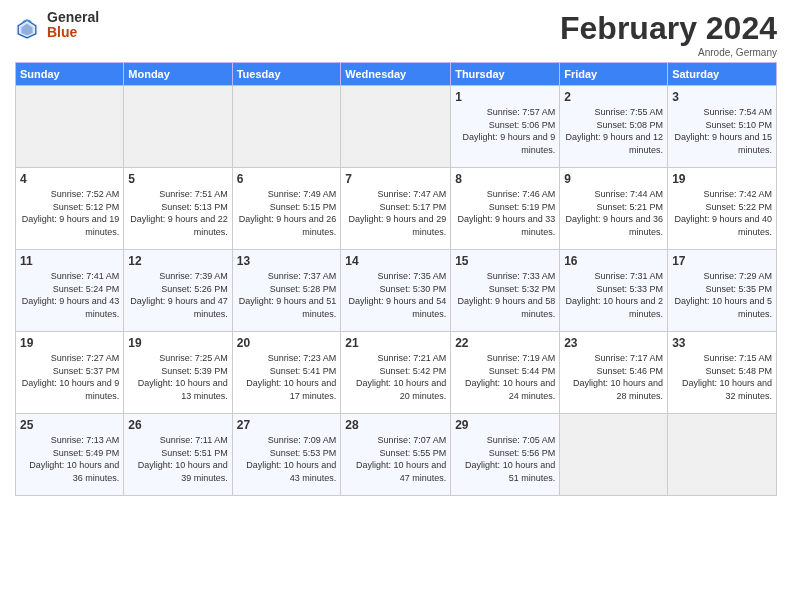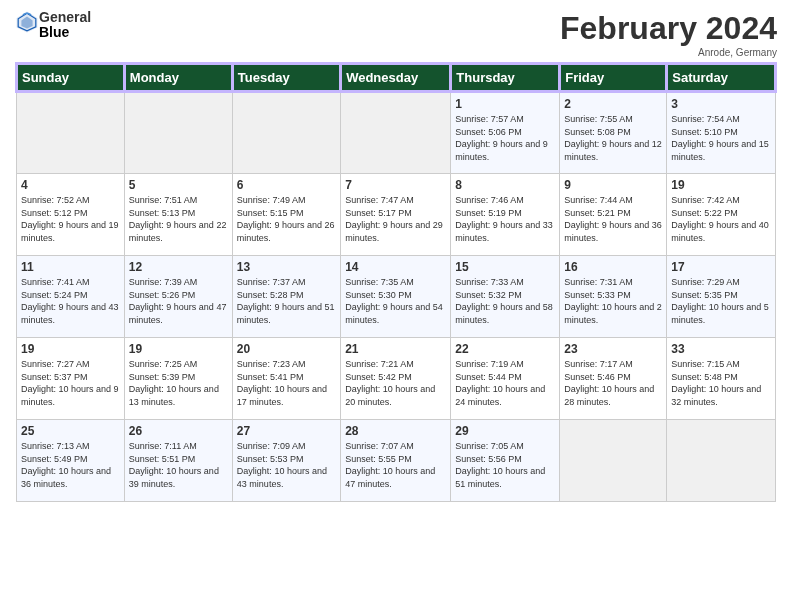--- a/index.html
+++ b/index.html
@@ -15,37 +15,37 @@
       padding: 10px 15px;
     }
     .header-top {
       display: flex;
       justify-content: space-between;
       align-items: flex-start;
       margin-bottom: 4px;
     }
     .logo {
       display: flex;
-      align-items: flex-start;
-      gap: 0;
+      align-items: flex-end;
+      gap: 8px;
     }
     .logo-text {
       display: flex;
       flex-direction: column;
       line-height: 1.1;
     }
     .logo-general {
       font-size: 14px;
       font-weight: bold;
       color: #333;
     }
     .logo-blue {
       font-size: 14px;
       font-weight: bold;
-      color: #000000;
+      color: #c2410c;
     }
     .logo-icon {
       width: 24px;
       height: 24px;
     }
     .title-block {
       text-align: right;
     }
     .month-title {
       font-size: 32px;
@@ -54,27 +54,27 @@
     }
     .location {
       font-size: 10px;
       color: #555;
     }
     table {
       width: 100%;
       border-collapse: collapse;
     }
     thead tr th {
-      background-color: #14532d;
+      background-color: #3b82f6;
       color: #fff;
-      font-size: 13px;
+      font-size: 11px;
       font-weight: bold;
       padding: 5px 4px;
       text-align: left;
-      border: 3px solid #c4b5fd;
+      border: 1px solid #c4b5fd;
     }
     tbody tr td {
       vertical-align: top;
       padding: 4px 4px;
       font-size: 9.5px;
       color: #222;
       border: 1px solid #ccc;
       width: 113px;
       height: 82px;
       background: #fff;
@@ -89,20 +89,21 @@
       font-size: 12px;
       font-weight: bold;
       color: #333;
       display: block;
       margin-bottom: 2px;
     }
     .day-info {
       font-size: 9px;
       color: #333;
       line-height: 1.4;
+      text-align: right;
     }
     .empty-cell {
       background: #f0f0f0 !important;
     }
   </style>
 </head>
 <body>
 
 <div class="container">
   <div class="header-top">

